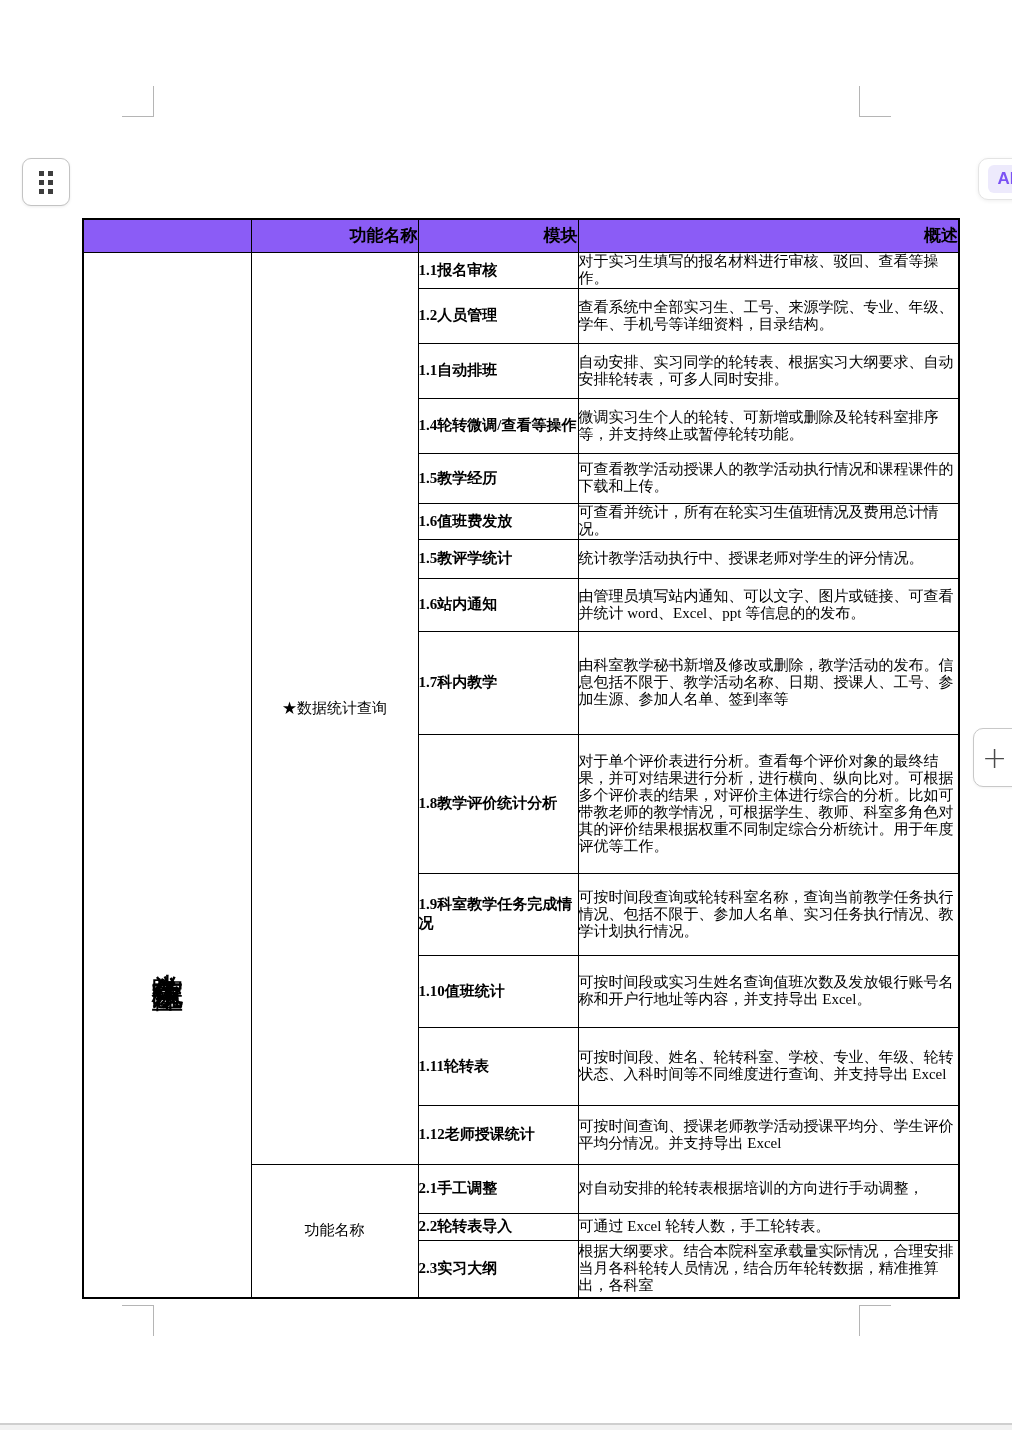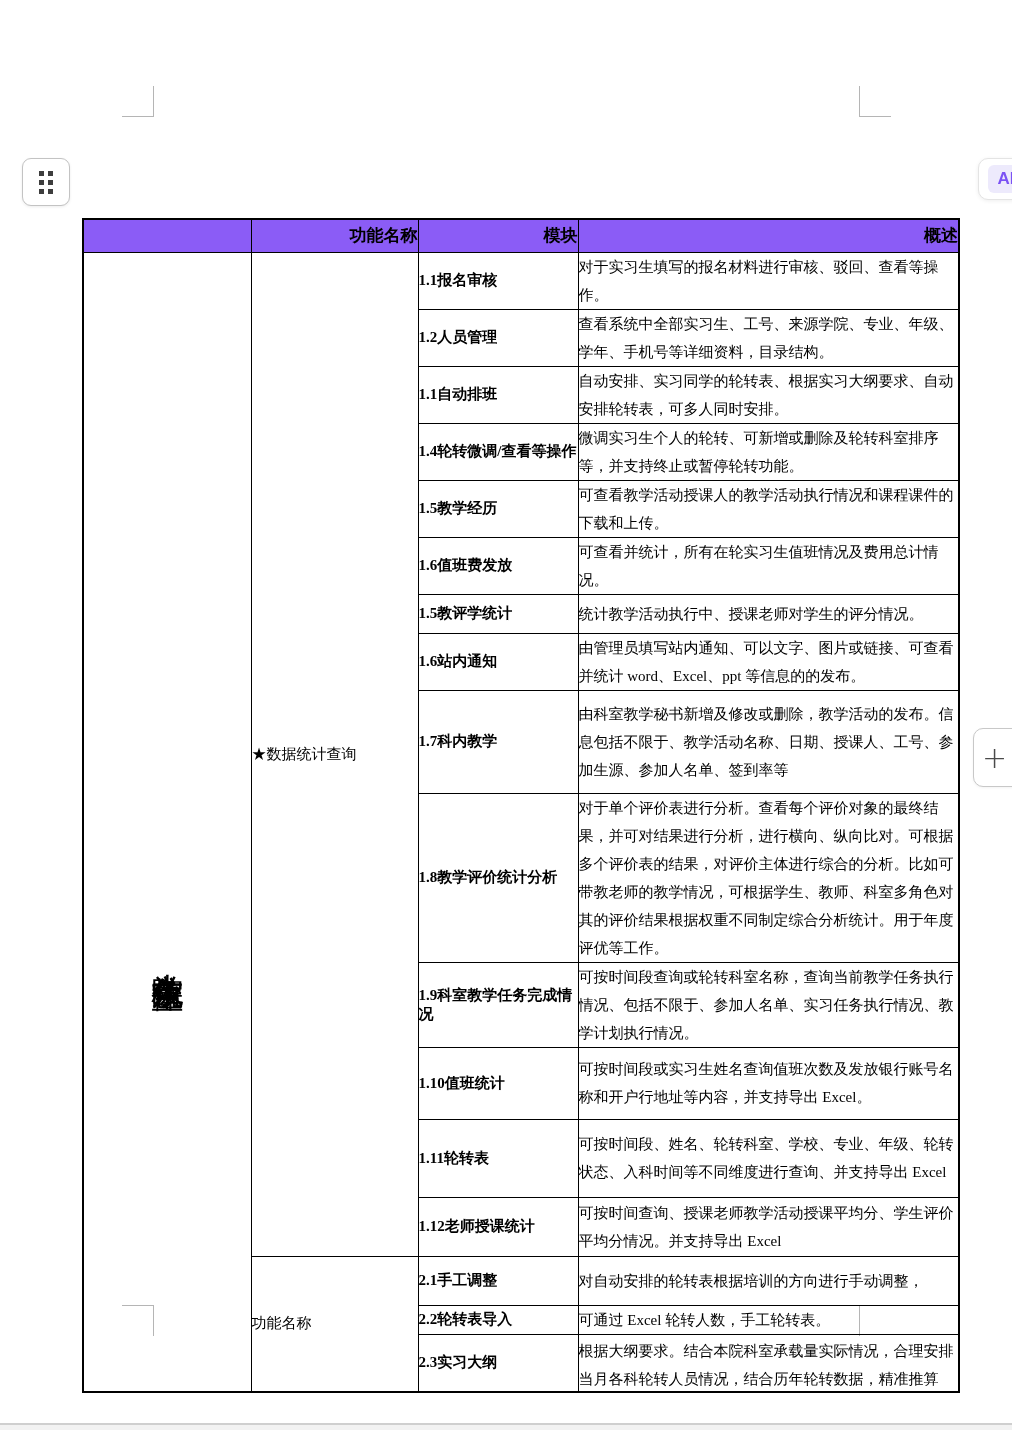--- a/index.html
+++ b/index.html
@@ -62,23 +62,23 @@
   }
   th.hdr{
     background:#8b5cf6;font-size:17px;font-weight:bold;text-align:right;vertical-align:middle;
   }
   td.role-cell{vertical-align:top;}
   .role-text{
     writing-mode:vertical-rl;text-orientation:upright;
     font-size:32px;line-height:1.04;letter-spacing:1px;
     margin:695px auto 0;display:block;white-space:nowrap;
   }
-  td.group-cell{vertical-align:middle;}
+  td.group-cell{text-align:center;vertical-align:middle;}
   td.module-cell{vertical-align:middle;padding:2px 4px 2px 8px;font-weight:bold;}
-  td.desc-cell{vertical-align:middle;padding:3px 6px;line-height:28px;}
+  td.desc-cell{vertical-align:middle;padding:3px 6px;line-height:17px;}
   .clip2{max-height:52px;overflow:hidden;}
 </style>
 </head>
 <body>
 
 <div class="drag-handle">
   <span class="dots">
       <i></i>
       <i></i>
       <i></i>

